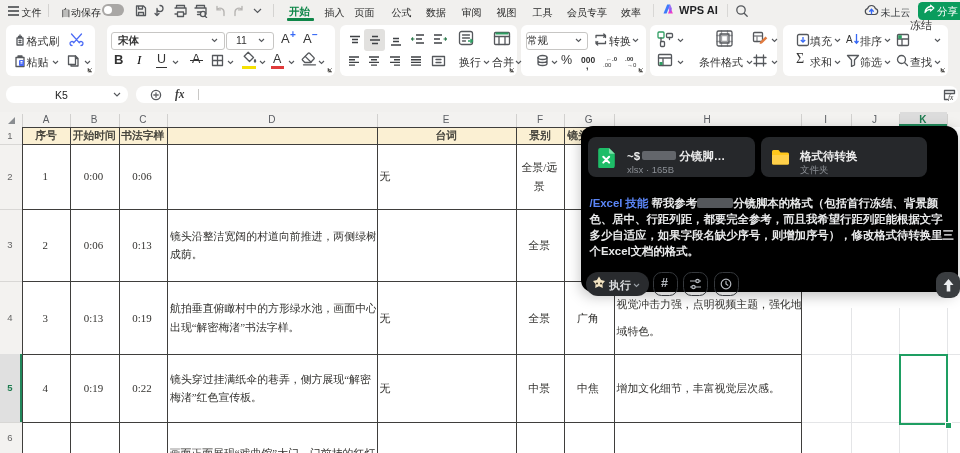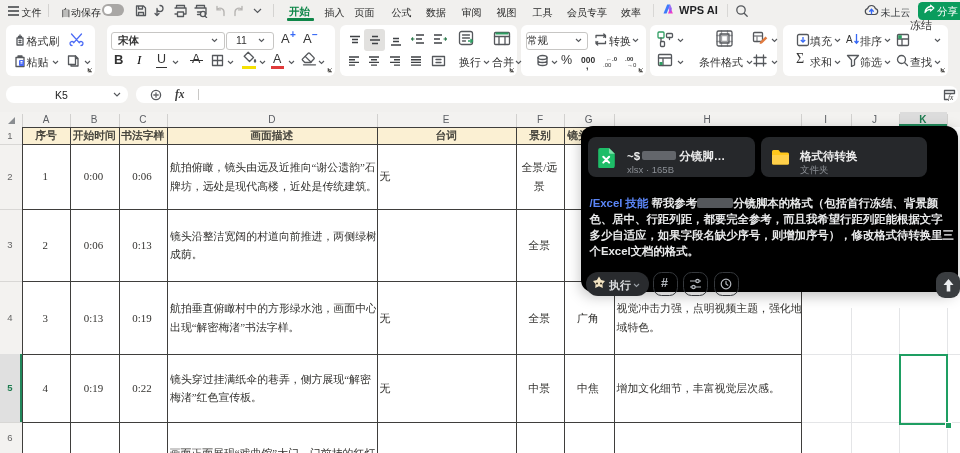--- a/index.html
+++ b/index.html
@@ -431,43 +431,41 @@
 <div class="ab" style="left:801px;top:14.5px;width:1px;height:326.5px;background:#3f3e3c"></div>
 <div class="ab" style="left:22px;top:14.5px;width:780px;height:1px;background:#3f3e3c"></div>
 <div class="ab" style="left:22px;top:31.5px;width:780px;height:1px;background:#3f3e3c"></div>
 <div class="ab" style="left:22px;top:96.5px;width:780px;height:1px;background:#3f3e3c"></div>
 <div class="ab" style="left:22px;top:169px;width:780px;height:1px;background:#3f3e3c"></div>
 <div class="ab" style="left:22px;top:241.5px;width:780px;height:1px;background:#3f3e3c"></div>
 <div class="ab" style="left:22px;top:310px;width:780px;height:1px;background:#3f3e3c"></div>
 <div class="cell" style="left:22px;top:15.5px;width:48px;height:16px;font-size:10.8px;-webkit-text-stroke:0.35px #3a3933;color:#3a3933">序号</div>
 <div class="cell" style="left:70px;top:15.5px;width:48.5px;height:16px;font-size:10.8px;-webkit-text-stroke:0.35px #3a3933;color:#3a3933">开始时间</div>
 <div class="cell" style="left:118.5px;top:15.5px;width:48.5px;height:16px;font-size:10.8px;-webkit-text-stroke:0.35px #3a3933;color:#3a3933">书法字样</div>
-<div class="cell" style="left:167px;top:15.5px;width:209.5px;height:16px;font-size:10.8px;-webkit-text-stroke:0.35px #3a3933;color:#3a3933">画面描述</div>
 <div class="cell" style="left:376.5px;top:15.5px;width:139.5px;height:16px;font-size:10.8px;-webkit-text-stroke:0.35px #3a3933;color:#3a3933">台词</div>
 <div class="cell" style="left:516px;top:15.5px;width:48px;height:16px;font-size:10.8px;-webkit-text-stroke:0.35px #3a3933;color:#3a3933">景别</div>
 <div class="cell" style="left:564px;top:15.5px;width:49.5px;height:16px;font-size:10.8px;-webkit-text-stroke:0.35px #3a3933;color:#3a3933">镜头焦段</div>
 <div class="cell" style="left:23px;top:32.5px;width:44.5px;height:64.0px;font-size:10.9px;line-height:18.5px;text-align:center">1</div>
 <div class="cell" style="left:71px;top:32.5px;width:45.0px;height:64.0px;font-size:10.9px;line-height:18.5px;text-align:center">0:00</div>
 <div class="cell" style="left:119.5px;top:32.5px;width:45.0px;height:64.0px;font-size:10.9px;line-height:18.5px;text-align:center">0:06</div>
-<div class="cell" style="left:168px;top:32.5px;width:206.0px;height:64.0px;font-size:10.9px;line-height:18.5px;justify-content:flex-start;padding-left:2px;text-align:left">航拍俯瞰，镜头由远及近推向“谢公遗韵”石<br>牌坊，远处是现代高楼，近处是传统建筑。</div>
 <div class="cell" style="left:377.5px;top:32.5px;width:136.0px;height:64.0px;font-size:10.9px;line-height:18.5px;justify-content:flex-start;padding-left:2px;text-align:left">无</div>
 <div class="cell" style="left:517px;top:32.5px;width:44.5px;height:64.0px;font-size:10.9px;line-height:18.5px;text-align:center">全景/远<br>景</div>
 <div class="cell" style="left:23px;top:97.5px;width:44.5px;height:71.5px;font-size:10.9px;line-height:18.5px;text-align:center">2</div>
 <div class="cell" style="left:71px;top:97.5px;width:45.0px;height:71.5px;font-size:10.9px;line-height:18.5px;text-align:center">0:06</div>
 <div class="cell" style="left:119.5px;top:97.5px;width:45.0px;height:71.5px;font-size:10.9px;line-height:18.5px;text-align:center">0:13</div>
 <div class="cell" style="left:168px;top:97.5px;width:206.0px;height:71.5px;font-size:10.9px;line-height:18.5px;justify-content:flex-start;padding-left:2px;text-align:left">镜头沿整洁宽阔的村道向前推进，两侧绿树<br>成荫。</div>
 <div class="cell" style="left:517px;top:97.5px;width:44.5px;height:71.5px;font-size:10.9px;line-height:18.5px;text-align:center">全景</div>
 <div class="cell" style="left:23px;top:170px;width:44.5px;height:71.5px;font-size:10.9px;line-height:18.5px;text-align:center">3</div>
 <div class="cell" style="left:71px;top:170px;width:45.0px;height:71.5px;font-size:10.9px;line-height:18.5px;text-align:center">0:13</div>
 <div class="cell" style="left:119.5px;top:170px;width:45.0px;height:71.5px;font-size:10.9px;line-height:18.5px;text-align:center">0:19</div>
 <div class="cell" style="left:168px;top:170px;width:206.0px;height:71.5px;font-size:10.9px;line-height:18.5px;justify-content:flex-start;padding-left:2px;text-align:left">航拍垂直俯瞰村中的方形绿水池，画面中心<br>出现“解密梅渚”书法字样。</div>
 <div class="cell" style="left:377.5px;top:170px;width:136.0px;height:71.5px;font-size:10.9px;line-height:18.5px;justify-content:flex-start;padding-left:2px;text-align:left">无</div>
 <div class="cell" style="left:517px;top:170px;width:44.5px;height:71.5px;font-size:10.9px;line-height:18.5px;text-align:center">全景</div>
 <div class="cell" style="left:565px;top:170px;width:46.0px;height:71.5px;font-size:10.9px;line-height:18.5px;text-align:center">广角</div>
-<div class="cell" style="left:614.5px;top:170px;width:184.0px;height:71.5px;font-size:10.9px;line-height:19px;justify-content:flex-start;padding-left:2px;text-align:left">视觉冲击力强，点明视频主题，强化地<br>域特色。</div>
+<div class="cell" style="left:614.5px;top:170px;width:184.0px;height:71.5px;font-size:10.9px;line-height:27px;justify-content:flex-start;padding-left:2px;text-align:left">视觉冲击力强，点明视频主题，强化地<br>域特色。</div>
 <div class="cell" style="left:23px;top:242.5px;width:44.5px;height:67.5px;font-size:10.9px;line-height:18.5px;text-align:center">4</div>
 <div class="cell" style="left:71px;top:242.5px;width:45.0px;height:67.5px;font-size:10.9px;line-height:18.5px;text-align:center">0:19</div>
 <div class="cell" style="left:119.5px;top:242.5px;width:45.0px;height:67.5px;font-size:10.9px;line-height:18.5px;text-align:center">0:22</div>
 <div class="cell" style="left:168px;top:242.5px;width:206.0px;height:67.5px;font-size:10.9px;line-height:18.5px;justify-content:flex-start;padding-left:2px;text-align:left">镜头穿过挂满纸伞的巷弄，侧方展现“解密<br>梅渚”红色宣传板。</div>
 <div class="cell" style="left:377.5px;top:242.5px;width:136.0px;height:67.5px;font-size:10.9px;line-height:18.5px;justify-content:flex-start;padding-left:2px;text-align:left">无</div>
 <div class="cell" style="left:565px;top:242.5px;width:46.0px;height:67.5px;font-size:10.9px;line-height:18.5px;text-align:center">中焦</div>
 <div class="cell" style="left:517px;top:242.5px;width:44.5px;height:67.5px;font-size:10.9px;line-height:18.5px;text-align:center">中景</div>
 <div class="cell" style="left:614.5px;top:242.5px;width:184.0px;height:67.5px;font-size:10.9px;line-height:18.5px;justify-content:flex-start;padding-left:2px;text-align:left">增加文化细节，丰富视觉层次感。</div>
 <div class="ab" style="left:169.5px;top:332px;width:206px;font-family:'Liberation Serif',serif;font-size:10.9px;line-height:18.5px;color:#33322f">画面正面展现“戏曲馆”大门，门前挂的红灯</div>
 <div class="ab" style="left:898.5px;top:241.5px;width:49.5px;height:71.5px;border:2px solid #1e9e62;box-sizing:border-box"></div>

